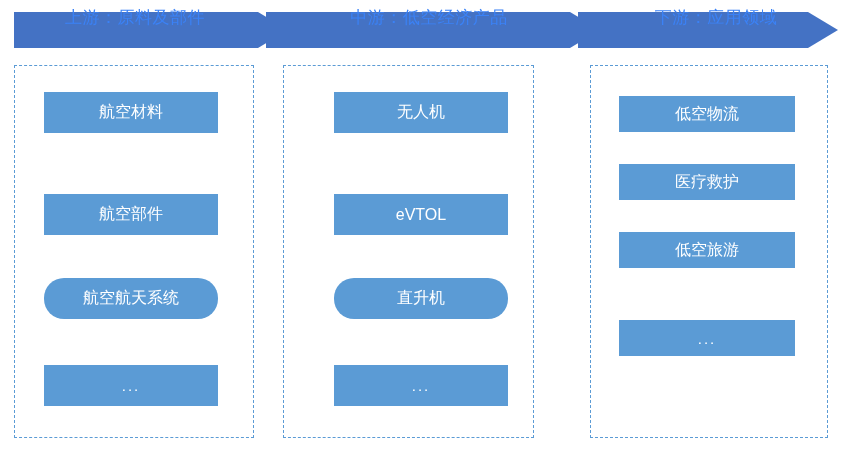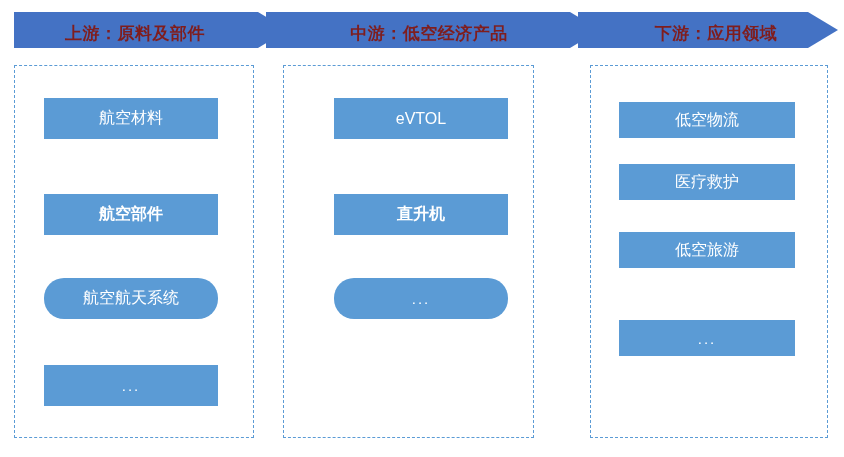--- a/index.html
+++ b/index.html
@@ -10,23 +10,23 @@
     overflow:hidden;
     position:relative;
   }
   #stage{position:absolute;left:0;top:0;width:844px;height:457px;}
 
   
   .arrow-band{position:absolute;left:0;top:0;width:844px;height:60px;}
   .arrow-band svg{position:absolute;left:0;top:0;}
   .arrow-label{
     position:absolute;
-    top:16px;height:36px;line-height:36px;
-    color:#7f1d1d;
-    font-weight:bold;
+    top:0;height:36px;line-height:36px;
+    color:#3b82f6;
+    font-weight:normal;
     font-size:17px;
     letter-spacing:0.5px;
     text-align:center;
     white-space:nowrap;
   }
   .arrow-label.a1{left:14px;width:242px;}
   .arrow-label.a2{left:290px;width:278px;}
   .arrow-label.a3{left:602px;width:228px;}
 
   
@@ -50,28 +50,28 @@
     justify-content:center;
     font-size:16px;
     white-space:nowrap;
     box-sizing:border-box;
   }
   .item.dots{font-size:15px;letter-spacing:2px;}
 
   
   .c1 .item{left:29px;  width:174px;height:41px;}
   .c2 .item{left:50px;  width:174px;height:41px;}
-  .c1 .item:nth-of-type(1),.c2 .item:nth-of-type(1){top:32px;}
-  .c1 .item:nth-of-type(2),.c2 .item:nth-of-type(2){top:128px;font-weight:bold;}
+  .c1 .item:nth-of-type(1),.c2 .item:nth-of-type(1){top:26px;}
+  .c1 .item:nth-of-type(2),.c2 .item:nth-of-type(2){top:128px;}
   .c1 .item:nth-of-type(3),.c2 .item:nth-of-type(3){top:212px;border-radius:20px;}
   .c1 .item:nth-of-type(4),.c2 .item:nth-of-type(4){top:299px;}
 
   
   .c3 .item{left:28px;width:176px;height:36px;}
-  .c3 .item:nth-of-type(1){top:36px;}
+  .c3 .item:nth-of-type(1){top:30px;}
   .c3 .item:nth-of-type(2){top:98px;}
   .c3 .item:nth-of-type(3){top:166px;}
   .c3 .item:nth-of-type(4){top:234px;margin-top:20px;}
   .c3 .item:nth-of-type(5){top:302px;}
 </style>
 </head>
 <body>
 
 <div id="stage">
 
@@ -90,20 +90,21 @@
   </div>
 
   <div class="col c1">
     <div class="item">航空材料</div>
     <div class="item">航空部件</div>
     <div class="item">航空航天系统</div>
     <div class="item dots">...</div>
   </div>
 
   <div class="col c2">
+    <div class="item">无人机</div>
     <div class="item">eVTOL</div>
     <div class="item">直升机</div>
     <div class="item dots">...</div>
   </div>
 
   <div class="col c3">
     <div class="item">低空物流</div>
     <div class="item">医疗救护</div>
     <div class="item">低空旅游</div>
     <div class="item dots">...</div>

